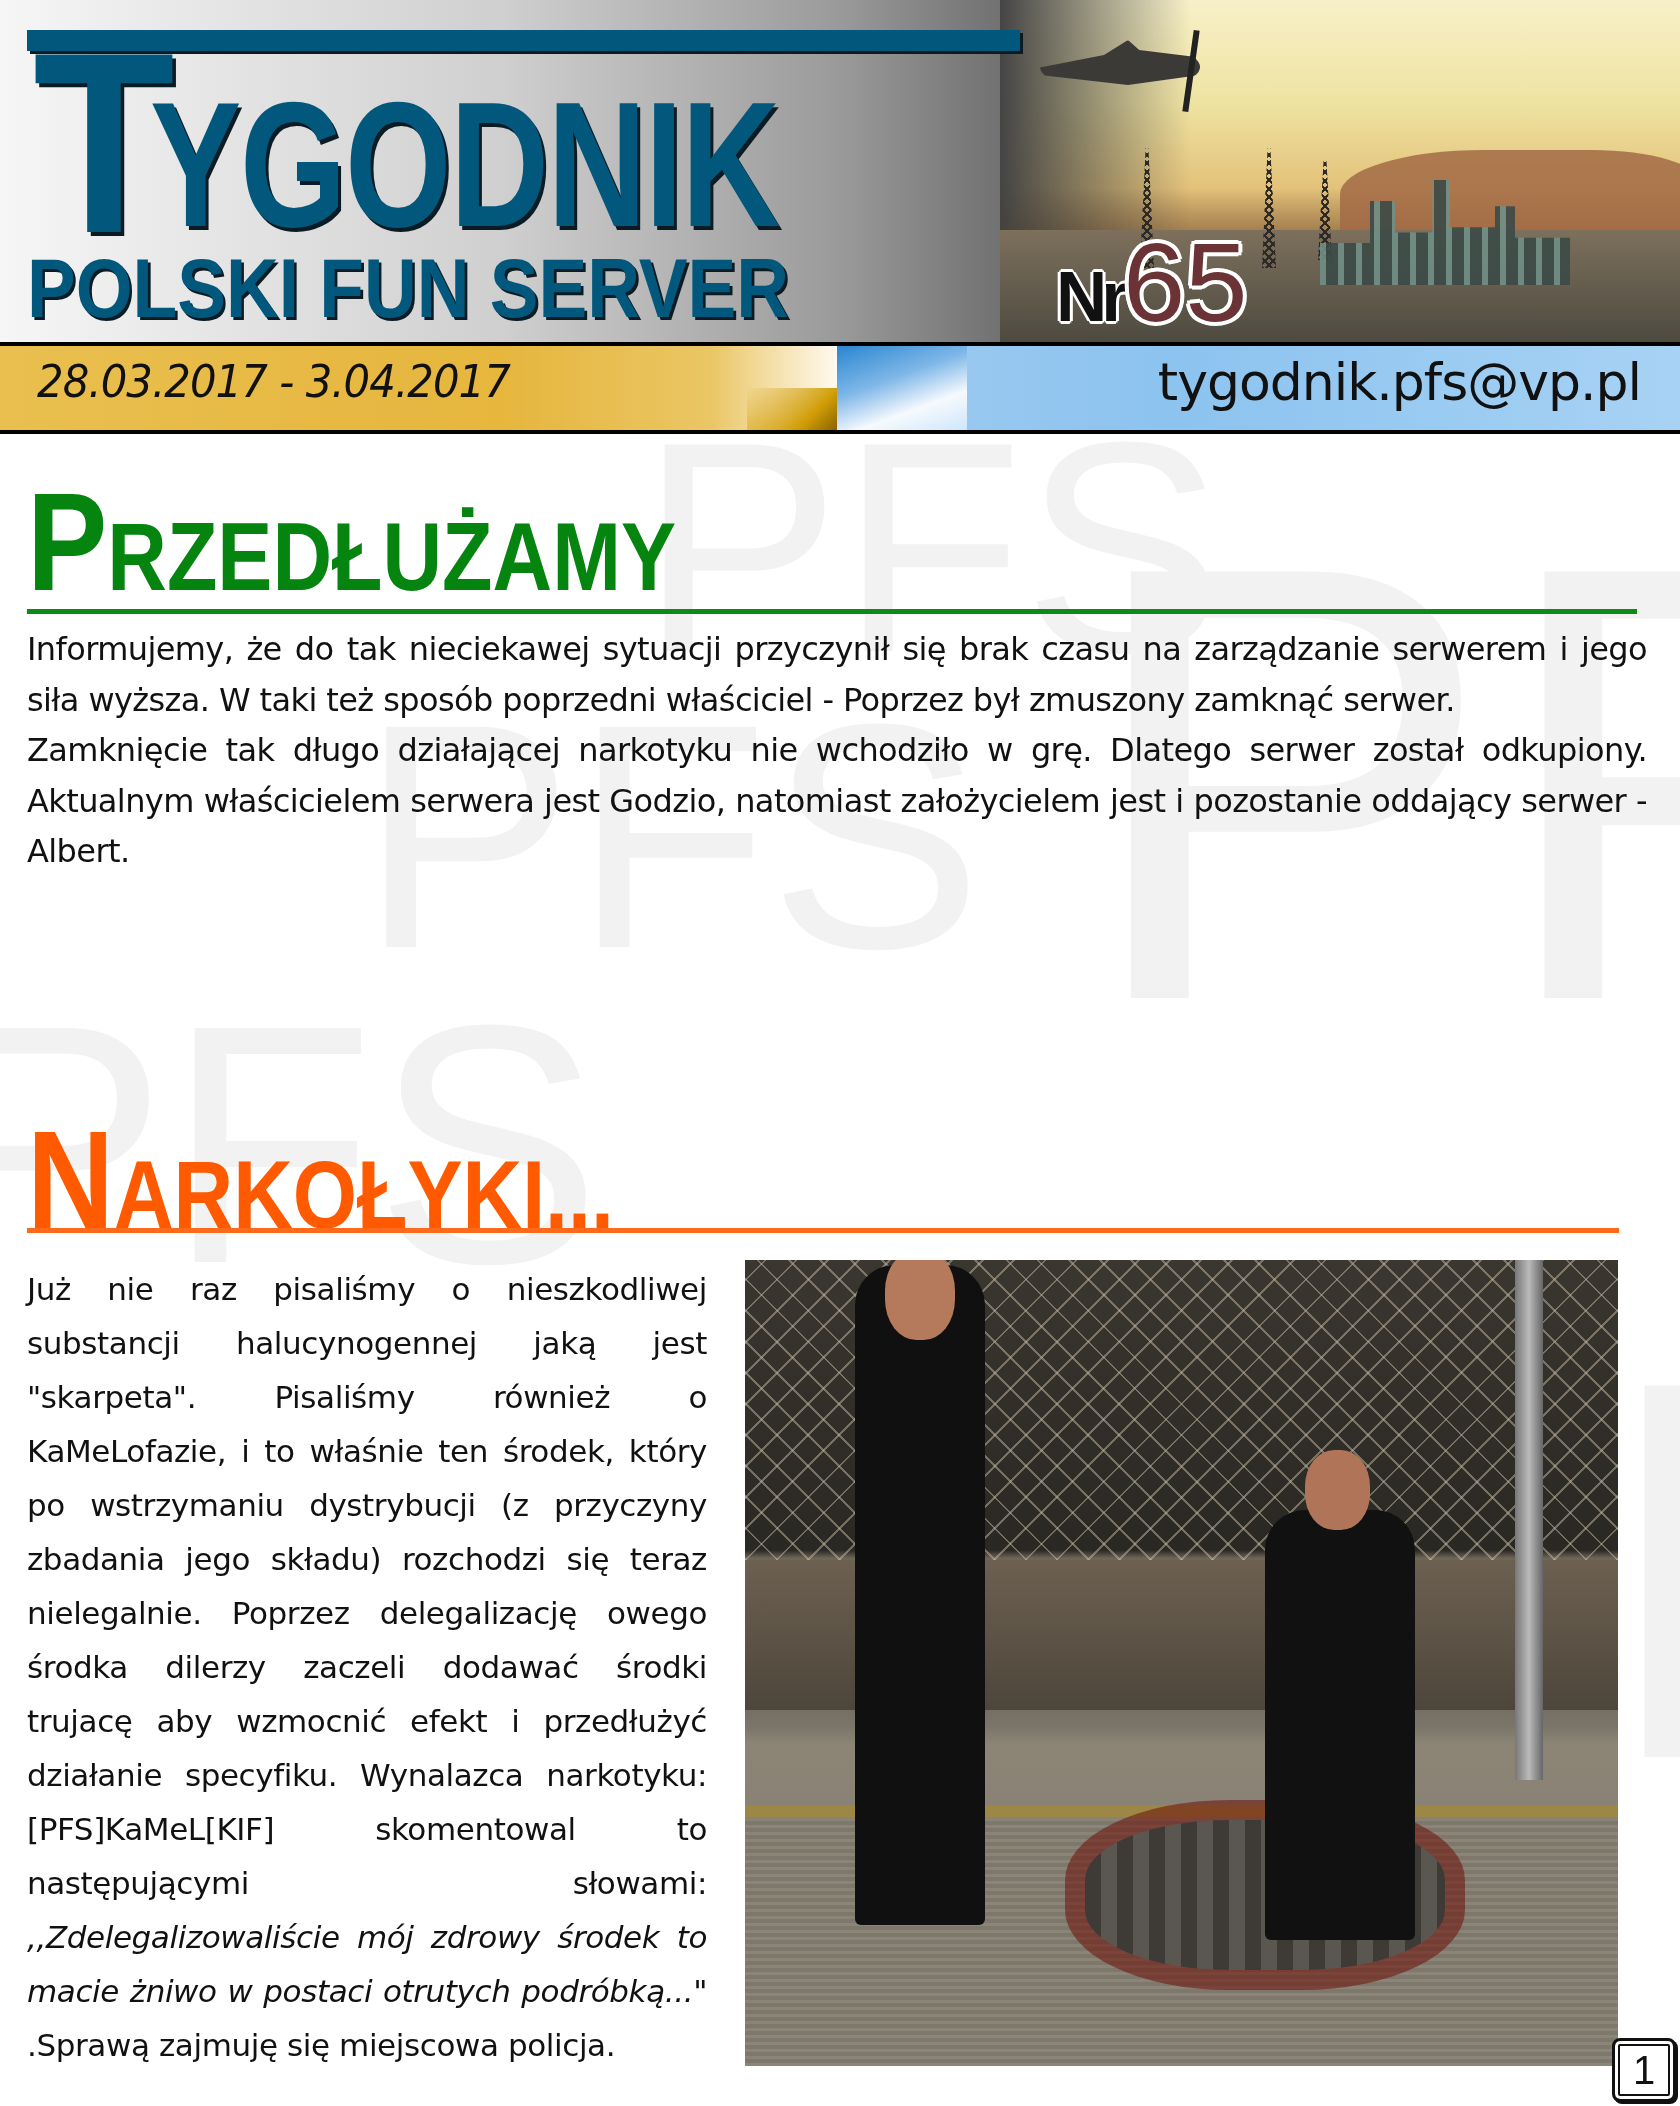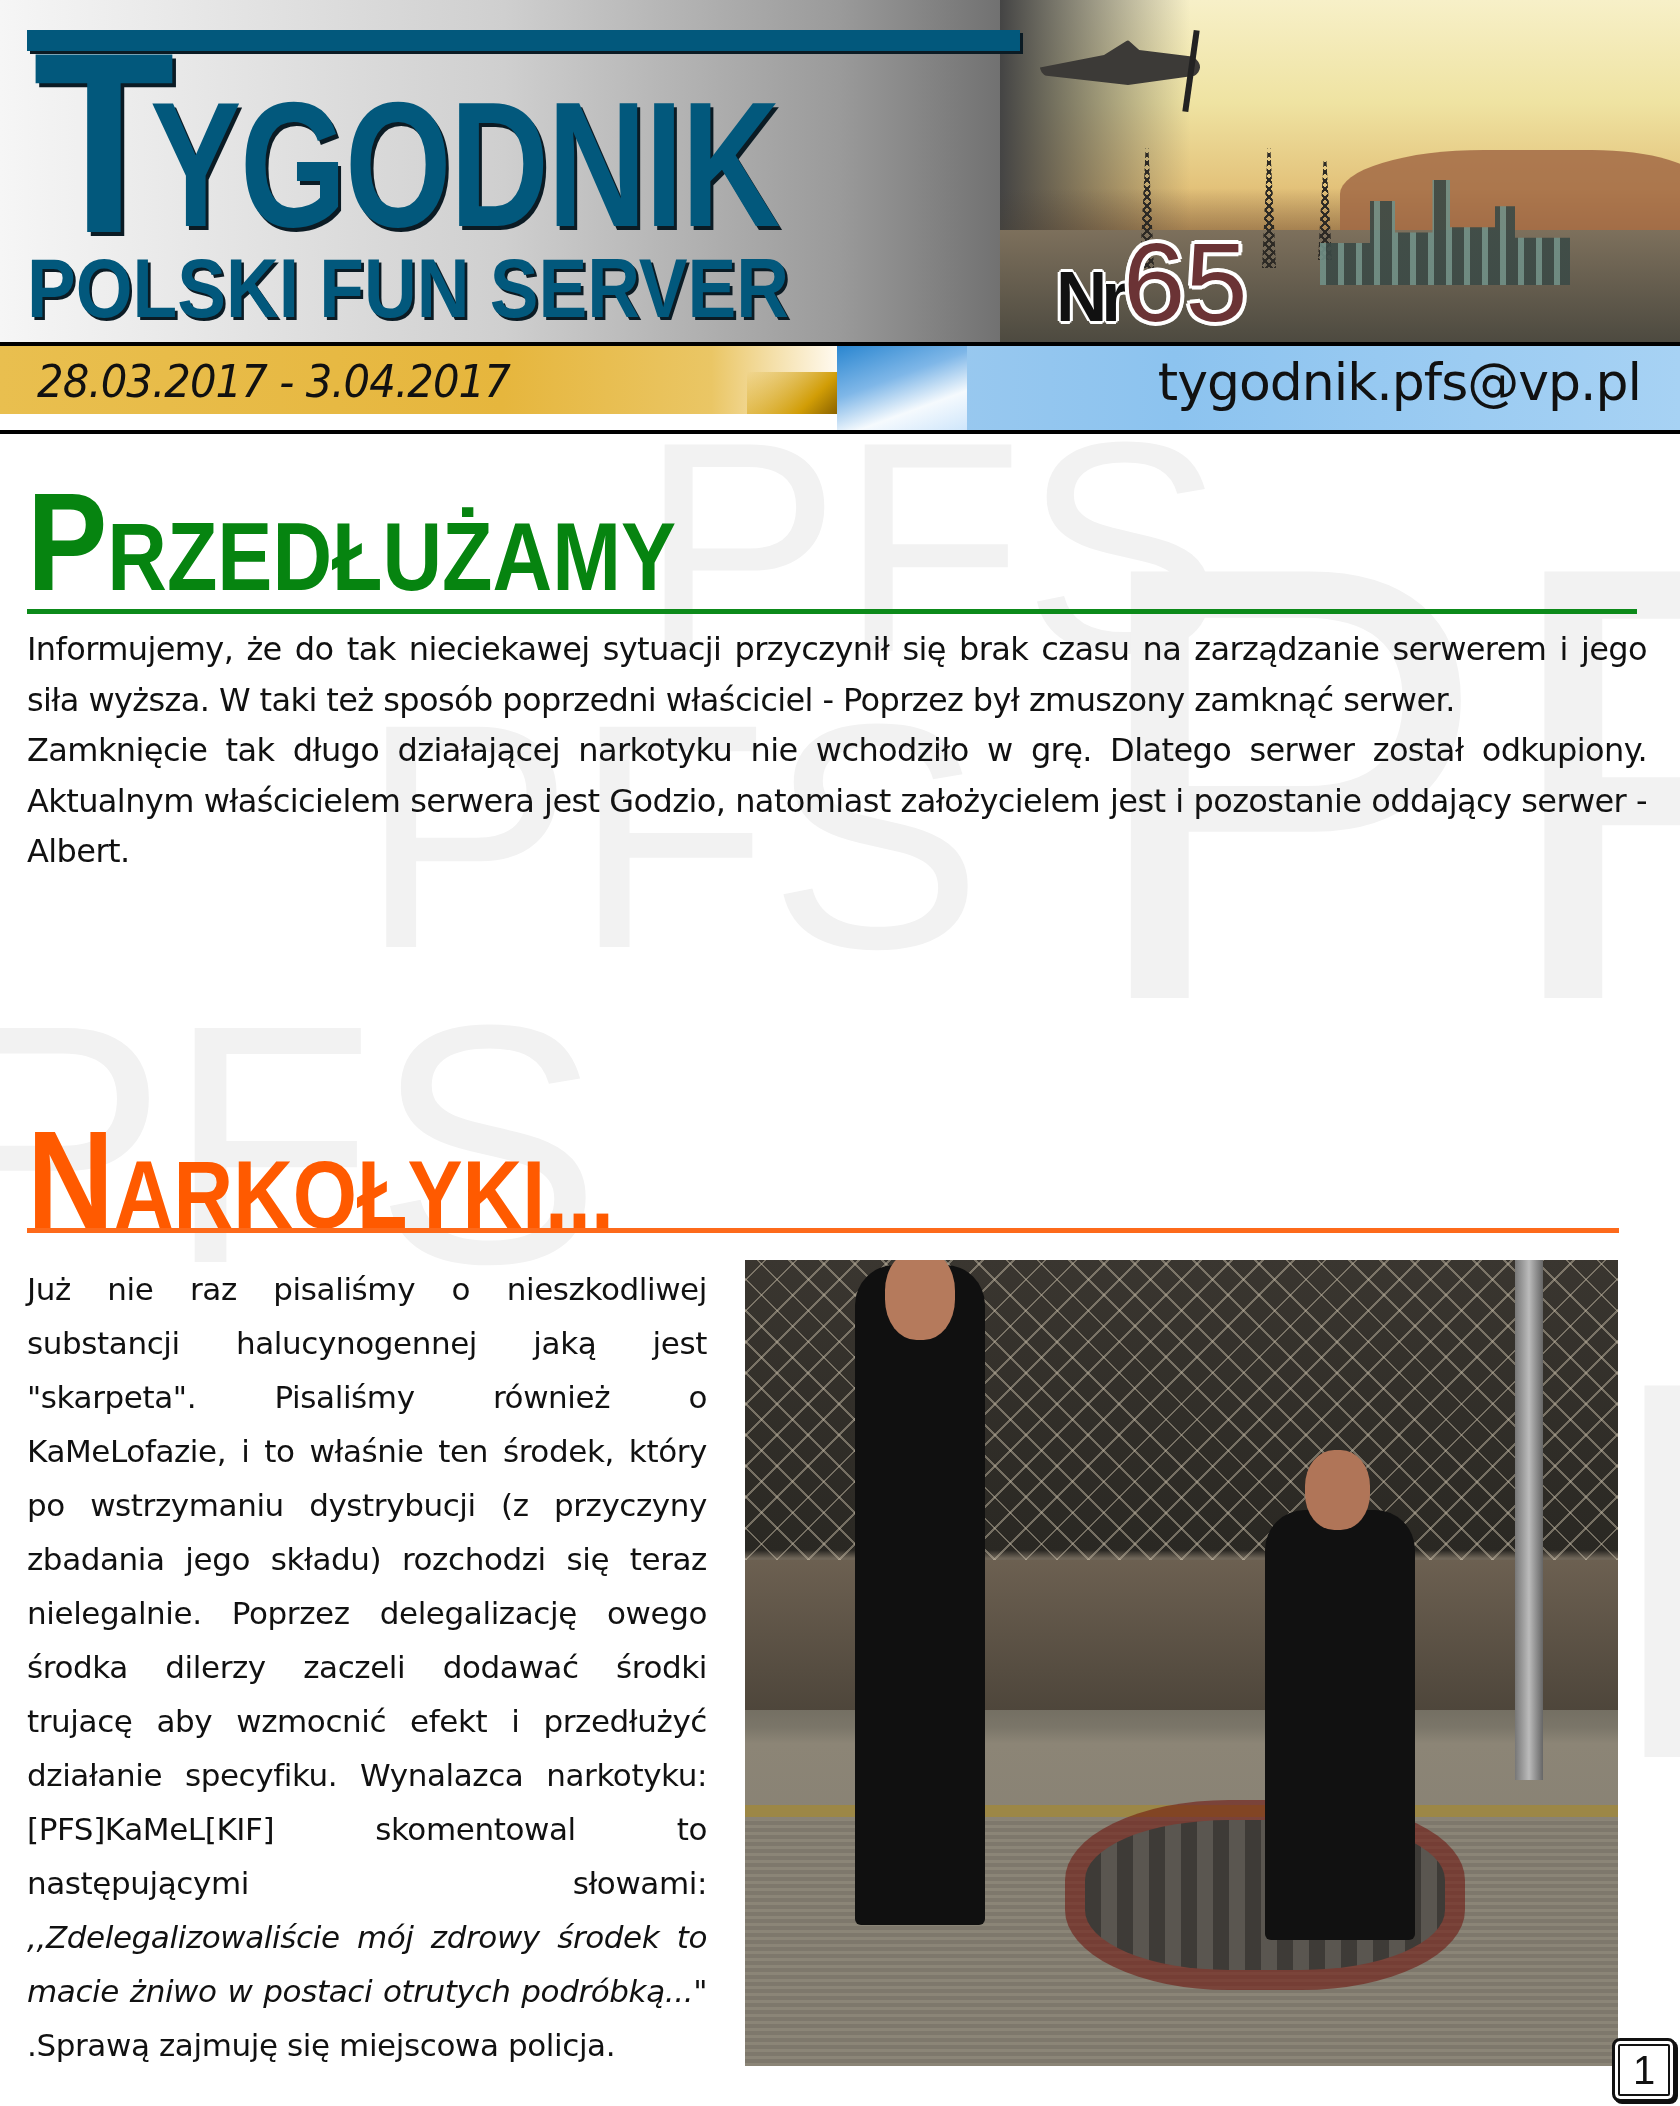--- a/index.html
+++ b/index.html
@@ -91,21 +91,21 @@
   .issue .num {
     font-size: 112px; font-weight: 400; color: #6b3335; 
     text-shadow: 4px 0 0 #fff, -4px 0 0 #fff, 0 4px 0 #fff, 0 -4px 0 #fff, 3px 3px 0 #fff, -3px -3px 0 #fff, 3px -3px 0 #fff, -3px 3px 0 #fff;
   }
   
   .strip {
     position: absolute; left: 0; top: 342px; width: 1680px; height: 84px;
     border-top: 4px solid #000; border-bottom: 4px solid #000;
   }
   .strip .gold {
-    position: absolute; left: 0; top: 0; width: 837px; height: 68px;
+    position: absolute; left: 0; top: 0; width: 837px; height: 84px;
     background: linear-gradient(90deg, #e9bf4f 0%, #e6b63d 60%, #eac665 85%, #fffaf0 100%);
   }
   .strip .gold::after {
     content: ""; position: absolute; right: 0; bottom: 0; width: 90px; height: 42px;
     background: linear-gradient(135deg, rgba(255,255,255,0) 0%, #d19d06 70%, #8a6300 100%);
   }
   .strip .blue {
     position: absolute; left: 837px; top: 0; width: 843px; height: 84px;
     background: linear-gradient(90deg, #9fcbef 0%, #8cc3ef 40%, #a7d2f4 100%);
   }

